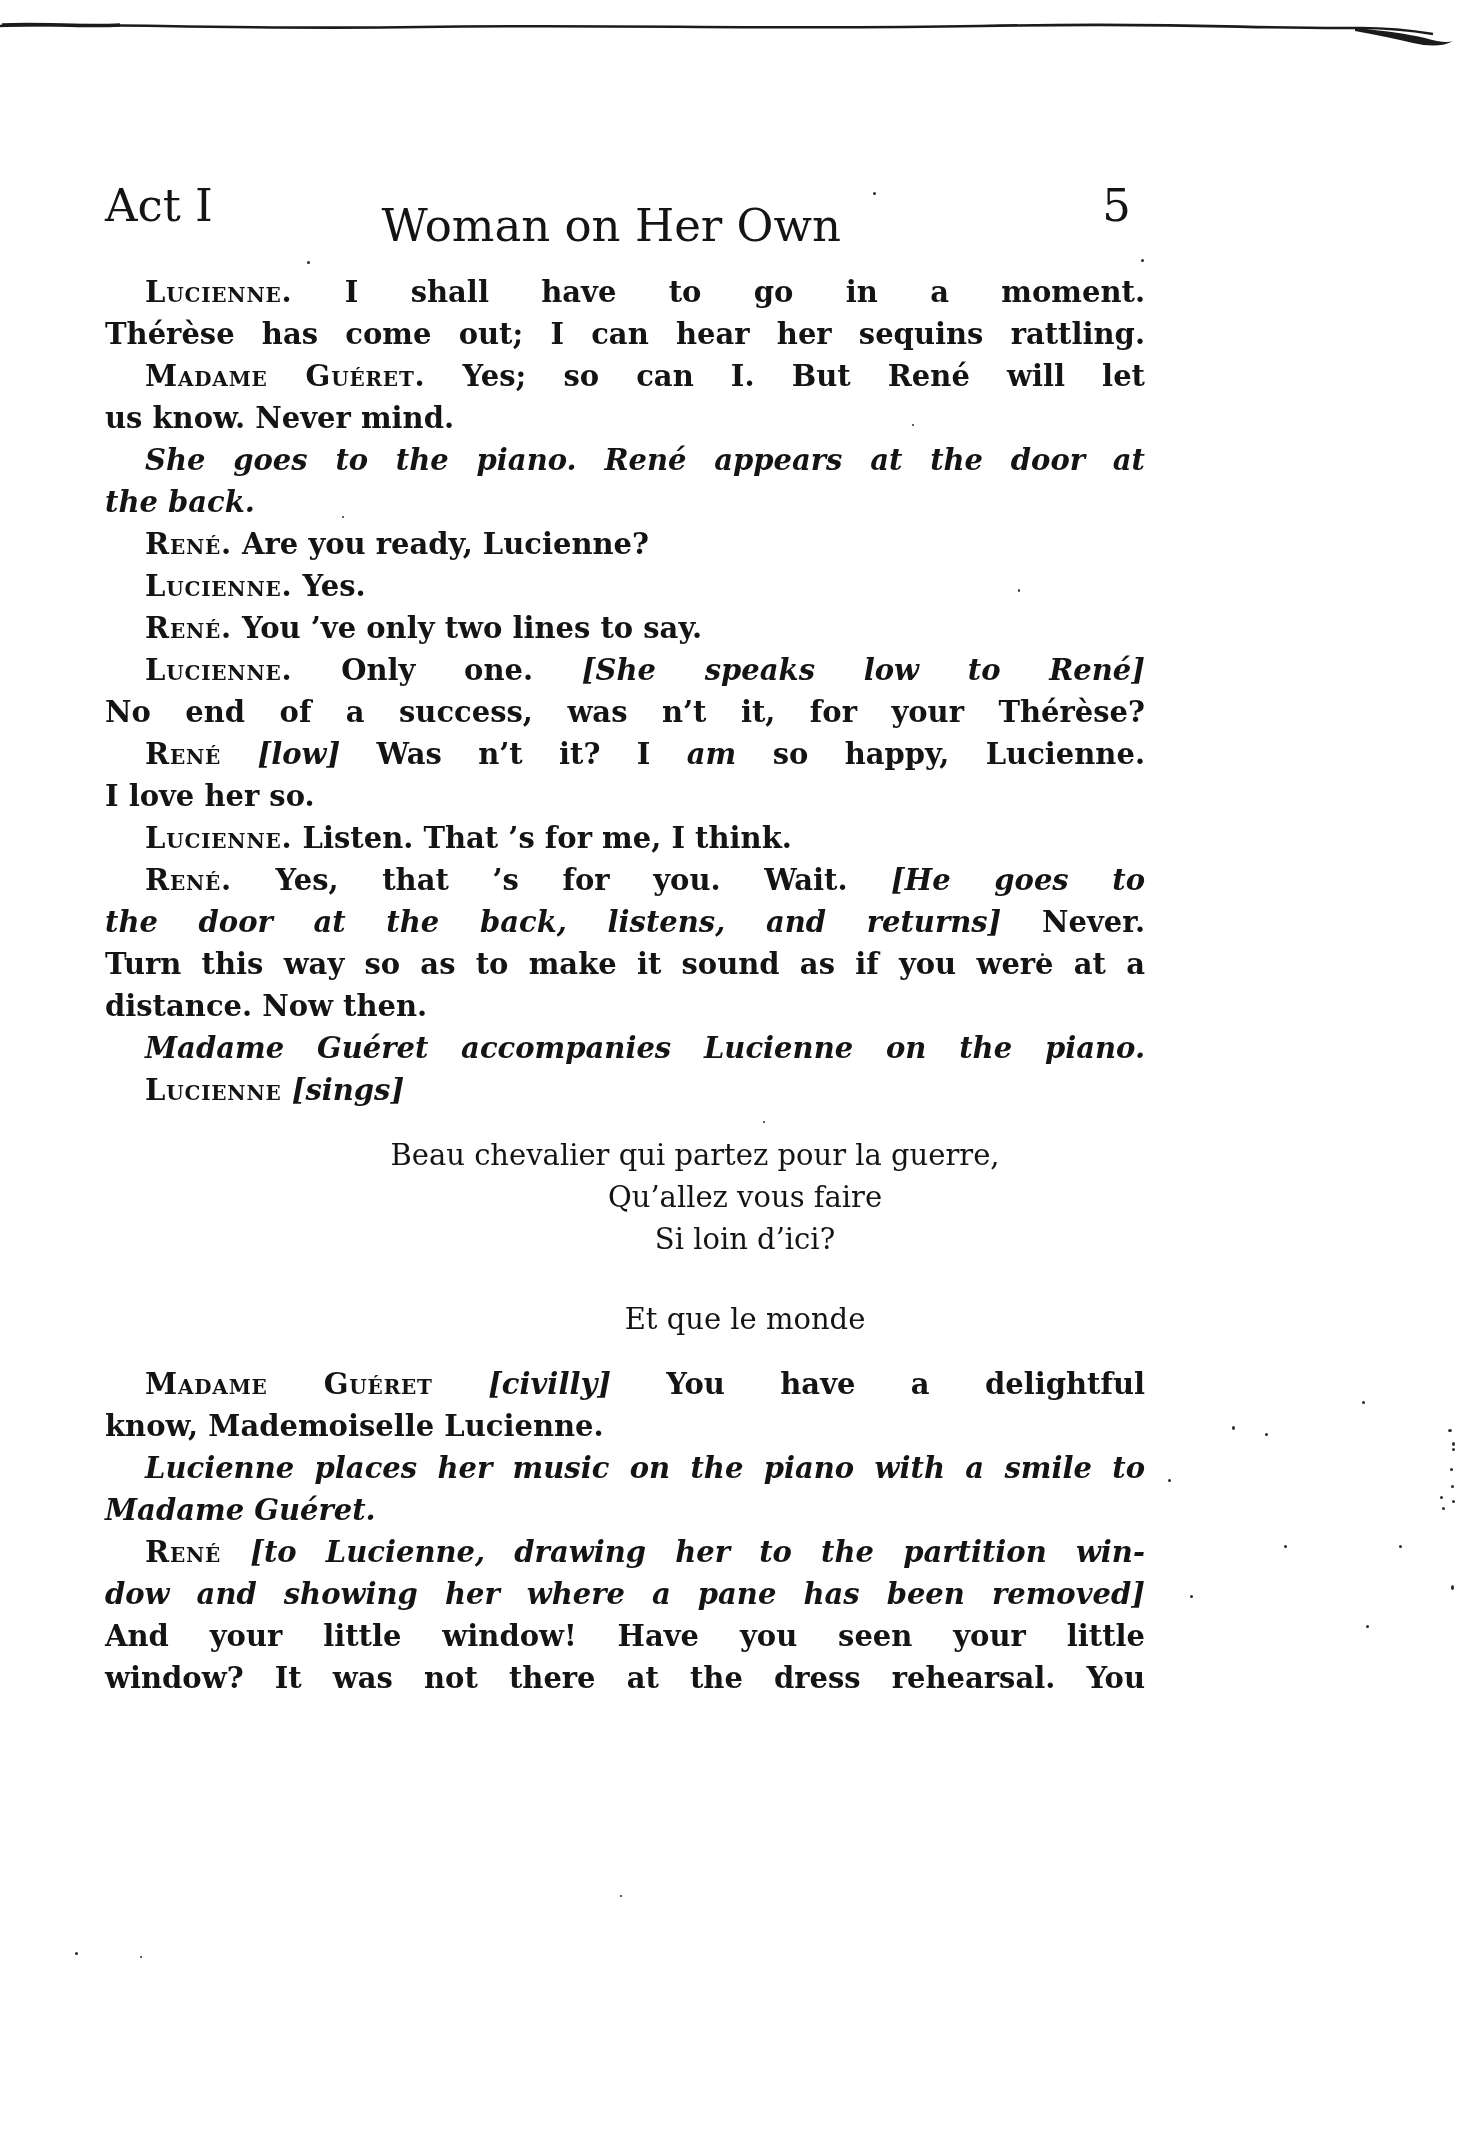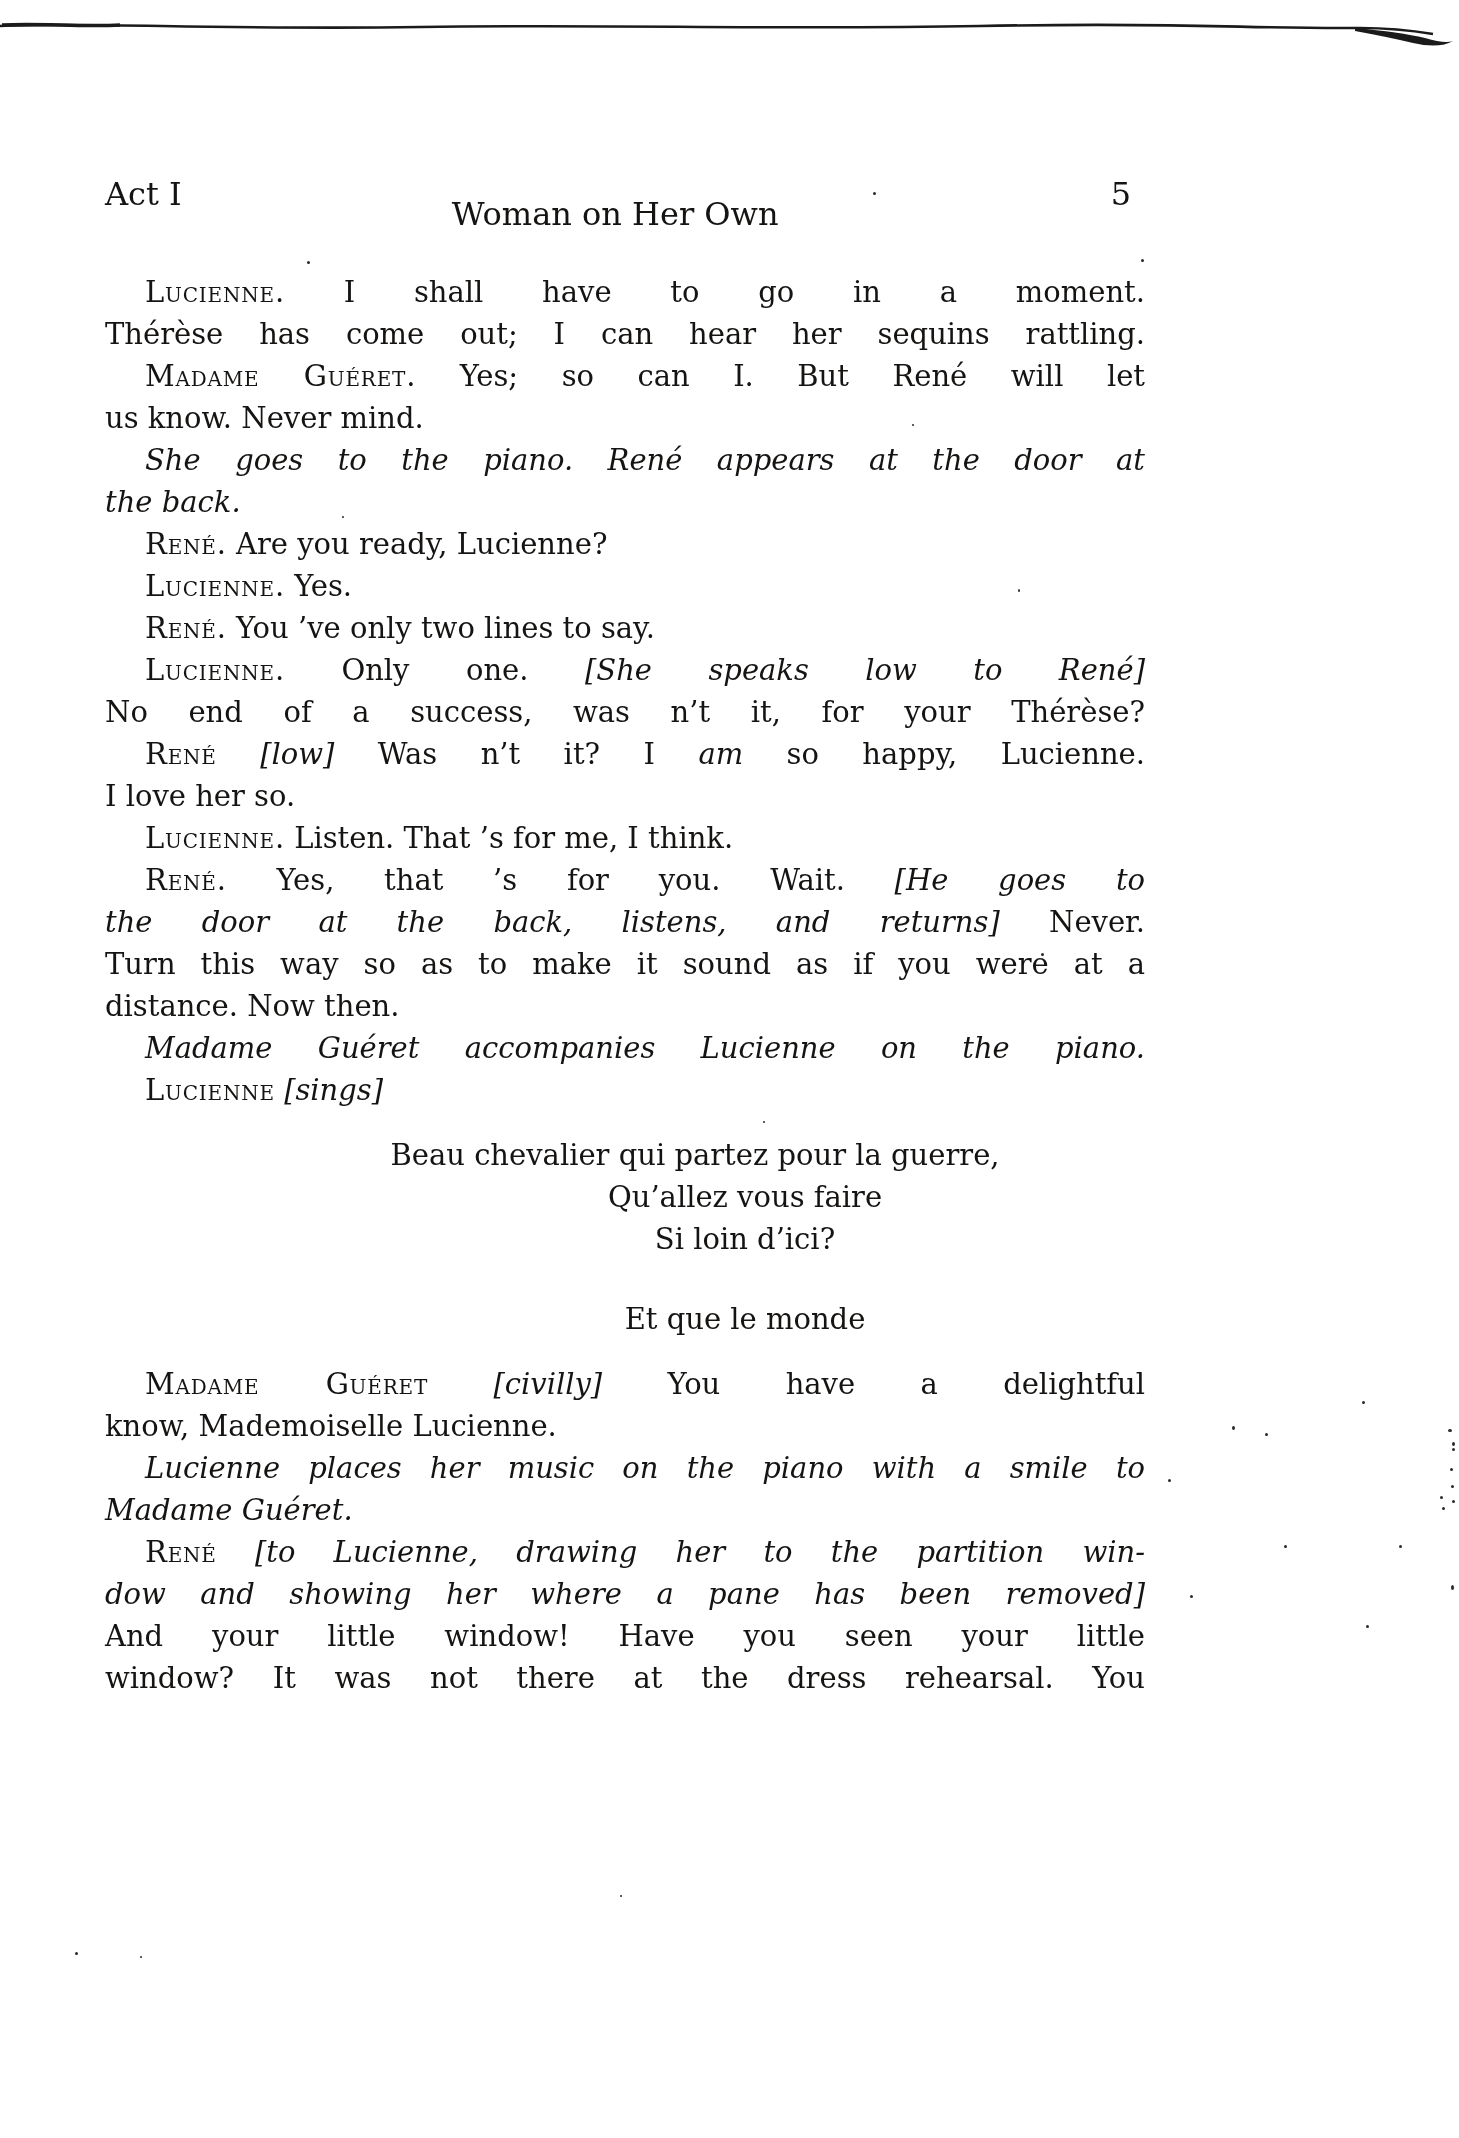--- a/index.html
+++ b/index.html
@@ -8,36 +8,37 @@
     width:1459px;height:2138px;
     background:#ffffff;
     overflow:hidden;
     font-family:"DejaVu Serif","Liberation Serif",serif;
     color:#161412;
   }
   
   .scanline{position:absolute;top:0;left:0;}
   
   .runhead{
-    position:absolute;top:168px;left:105px;width:1040px;height:52px;
-    font-size:32px;line-height:52px;white-space:nowrap;
+    position:absolute;top:180px;left:105px;width:1040px;height:52px;
+    font-size:45px;line-height:52px;white-space:nowrap;
   }
   .runhead .act{position:absolute;left:0;}
   .runhead .title{position:absolute;left:50%;transform:translateX(-53%);margin-top:20px;}
   .runhead .folio{position:absolute;right:14px;}
   
   .textcol{
     position:absolute;top:271px;left:105px;width:1040px;
     font-size:29px;line-height:42px;
   }
   .para{margin:0;}
   .line{
     text-align:justify;
     text-align-last:left;
     white-space:normal;
+    font-weight:bold;
   }
   .line.just{text-align-last:justify;}
   .line.first{padding-left:40px;}
   .sc{font-variant:small-caps;letter-spacing:0.8px;}
   .it{font-style:italic;}
   .rm{font-style:normal;}
   
   .song{margin-top:23px;margin-bottom:23px;}
   .stanza{margin:0;}
   .stanza + .stanza{margin-top:38px;}

